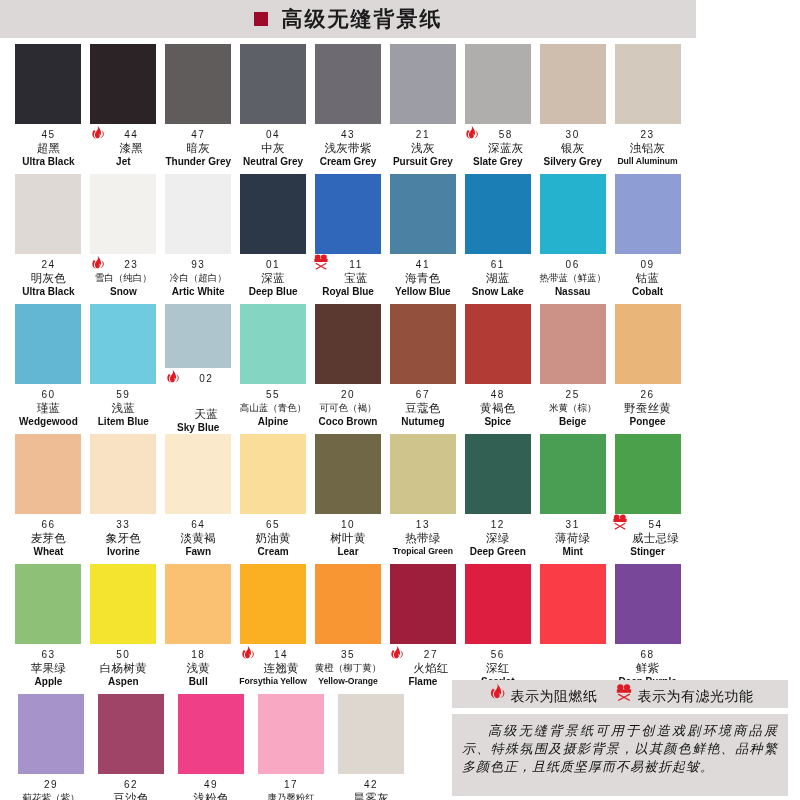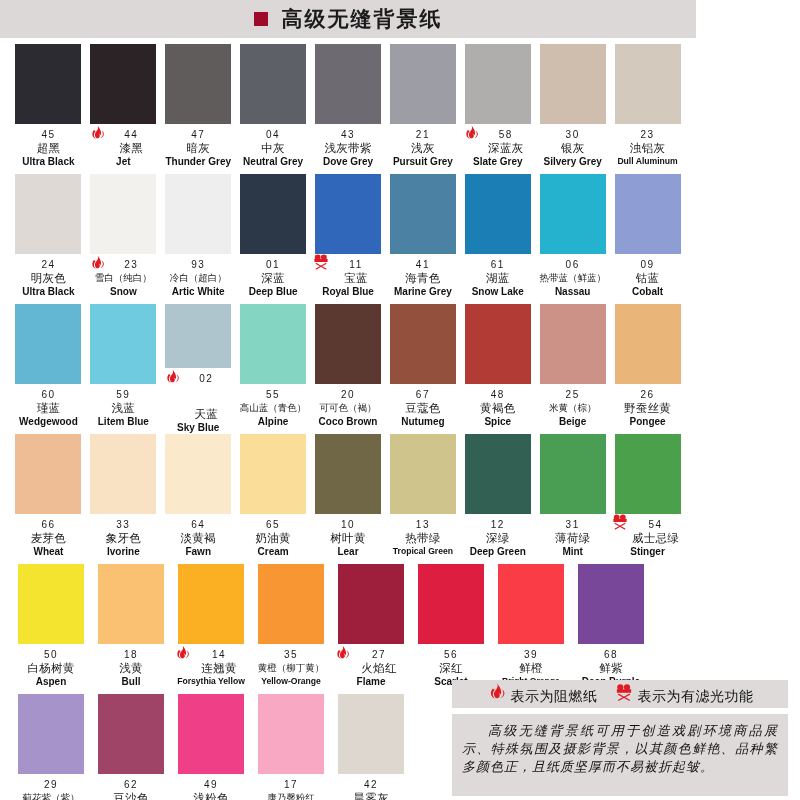--- a/index.html
+++ b/index.html
@@ -200,21 +200,21 @@
             <div class="line-code">04</div>
             <div class="line-cn">中灰</div>
             <div class="line-en">Neutral Grey</div>
           </div>
         </div>
         <div class="cell">
           <div class="swatch" style="background: rgb(110, 106, 114);"></div>
           <div class="labels">
             <div class="line-code">43</div>
             <div class="line-cn">浅灰带紫</div>
-            <div class="line-en">Dove Grey</div>
+            <div class="line-en">Cream Grey</div>
           </div>
         </div>
         <div class="cell">
           <div class="swatch" style="background: rgb(157, 157, 165);"></div>
           <div class="labels">
             <div class="line-code">21</div>
             <div class="line-cn">浅灰</div>
             <div class="line-en">Pursuit Grey</div>
           </div>
         </div>
@@ -304,21 +304,21 @@
             <div class="line-code" style="padding-left: 16px;">11</div>
             <div class="line-cn" style="padding-left: 16px;">宝蓝</div>
             <div class="line-en">Royal Blue</div>
           </div>
         </div>
         <div class="cell">
           <div class="swatch" style="background: rgb(75, 130, 164);"></div>
           <div class="labels">
             <div class="line-code">41</div>
             <div class="line-cn">海青色</div>
-            <div class="line-en">Marine Grey</div>
+            <div class="line-en">Yellow Blue</div>
           </div>
         </div>
         <div class="cell">
           <div class="swatch" style="background: rgb(27, 127, 181);"></div>
           <div class="labels">
             <div class="line-code">61</div>
             <div class="line-cn">湖蓝</div>
             <div class="line-en">Snow Lake</div>
           </div>
         </div>
@@ -497,20 +497,28 @@
               </svg>
             </span>
             <div class="line-code" style="padding-left: 16px;">54</div>
             <div class="line-cn" style="padding-left: 16px;">威士忌绿</div>
             <div class="line-en">Stinger</div>
           </div>
         </div>
       </div>
       <div class="row">
         <div class="cell">
+          <div class="swatch" style="background: rgb(142, 192, 119);"></div>
+          <div class="labels">
+            <div class="line-code">63</div>
+            <div class="line-cn">苹果绿</div>
+            <div class="line-en">Apple</div>
+          </div>
+        </div>
+        <div class="cell">
           <div class="swatch" style="background: rgb(245, 228, 47);"></div>
           <div class="labels">
             <div class="line-code">50</div>
             <div class="line-cn">白杨树黄</div>
             <div class="line-en">Aspen</div>
           </div>
         </div>
         <div class="cell">
           <div class="swatch" style="background: rgb(251, 193, 114);"></div>
           <div class="labels">
@@ -560,25 +568,20 @@
         <div class="cell">
           <div class="swatch" style="background: rgb(222, 30, 65);"></div>
           <div class="labels">
             <div class="line-code">56</div>
             <div class="line-cn">深红</div>
             <div class="line-en">Scarlet</div>
           </div>
         </div>
         <div class="cell">
           <div class="swatch" style="background: rgb(249, 60, 70);"></div>
-          <div class="labels">
-            <div class="line-code">39</div>
-            <div class="line-cn">鲜橙</div>
-            <div class="line-en tiny">Bright Orange</div>
-          </div>
         </div>
         <div class="cell">
           <div class="swatch" style="background: rgb(121, 71, 154);"></div>
           <div class="labels">
             <div class="line-code">68</div>
             <div class="line-cn">鲜紫</div>
             <div class="line-en">Deep Purple</div>
           </div>
         </div>
       </div>

